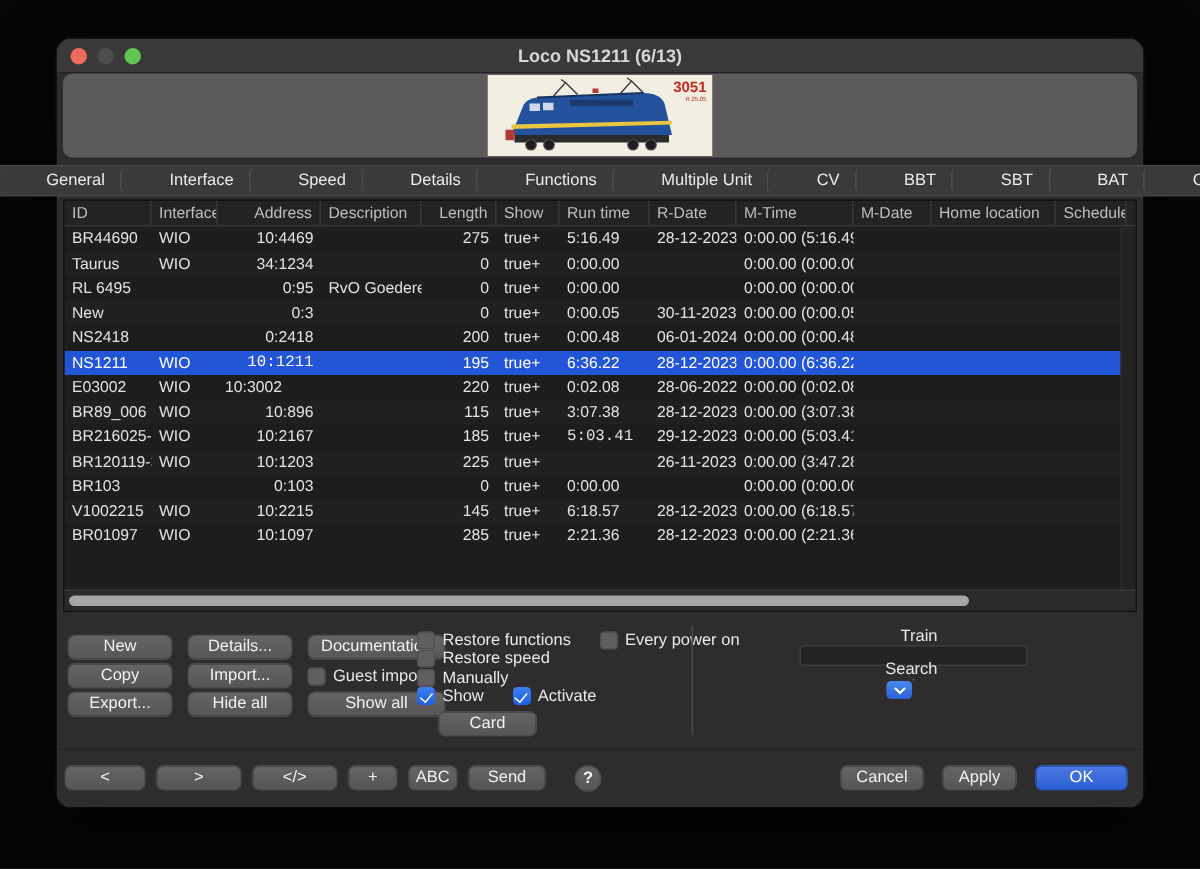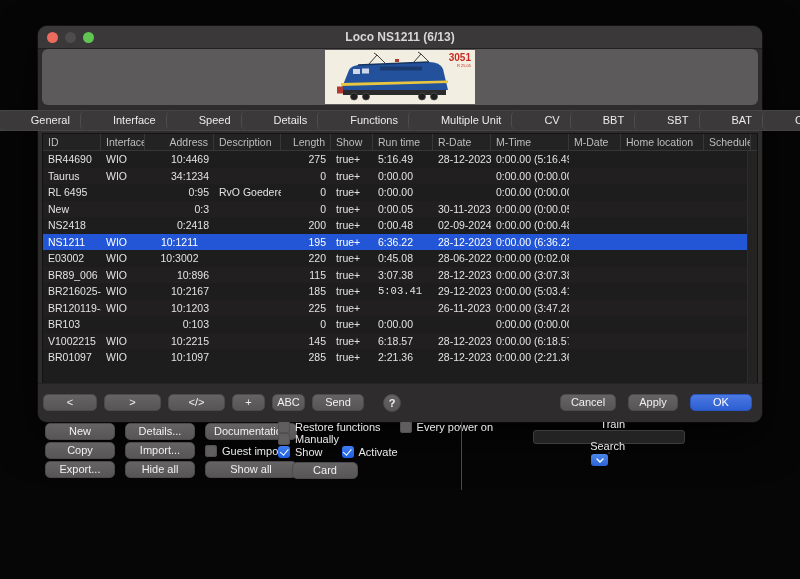--- a/index.html
+++ b/index.html
@@ -3,21 +3,21 @@
 <meta charset="utf-8">
 <style>
   html,body{margin:0;padding:0;}
   body{
     width:800px;height:579px;position:relative;overflow:hidden;
     background:#060606;
     font-family:"Liberation Sans",sans-serif;
     -webkit-font-smoothing:antialiased;
   }
   .window{
-    position:absolute;left:38px;top:26px;width:724px;height:396px;
+    position:absolute;left:38px;top:26px;width:724px;height:512px;
     background:#2e2c2c;border-radius:9px;
     box-shadow:0 16px 42px rgba(0,0,0,.75),0 0 0 1px #161616;
   }
   
   .titlebar{
     position:absolute;left:0;top:0;right:0;height:22px;
     background:#3a3838;border-bottom:1px solid #232121;
     border-radius:9px 9px 0 0;
   }
   .lights{position:absolute;left:9px;top:6px;display:flex;gap:7px;}
@@ -255,48 +255,48 @@
           <span class="td" style="width: 47px; text-align: left;"></span>
         </div>
         <div class="tr">
           <span class="td" style="width: 58px; text-align: left;">NS2418</span>
           <span class="td" style="width: 44px; text-align: left;"></span>
           <span class="td" style="width: 69px; text-align: right;">0:2418</span>
           <span class="td" style="width: 67px; text-align: left;"></span>
           <span class="td" style="width: 50px; text-align: right;">200</span>
           <span class="td" style="width: 42px; text-align: left;">true+</span>
           <span class="td" style="width: 60px; text-align: left;">0:00.48</span>
-          <span class="td" style="width: 58px; text-align: left;">02-09-2024</span>
+          <span class="td" style="width: 58px; text-align: left;">06-01-2024</span>
           <span class="td" style="width: 78px; text-align: left;">0:00.00 (0:00.48)</span>
           <span class="td" style="width: 52px; text-align: left;"></span>
           <span class="td" style="width: 83px; text-align: left;"></span>
           <span class="td" style="width: 47px; text-align: left;"></span>
         </div>
         <div class="tr sel">
           <span class="td" style="width: 58px; text-align: left;">NS1211</span>
           <span class="td" style="width: 44px; text-align: left;">WIO</span>
-          <span class="td" style="width: 69px; text-align: center;">10:1211</span>
+          <span class="td" style="width: 69px; text-align: right; font-family: Liberation Mono, monospace;">10:1211</span>
           <span class="td" style="width: 67px; text-align: left;"></span>
           <span class="td" style="width: 50px; text-align: right;">195</span>
           <span class="td" style="width: 42px; text-align: left;">true+</span>
           <span class="td" style="width: 60px; text-align: left;">6:36.22</span>
           <span class="td" style="width: 58px; text-align: left;">28-12-2023</span>
           <span class="td" style="width: 78px; text-align: left;">0:00.00 (6:36.22)</span>
           <span class="td" style="width: 52px; text-align: left;"></span>
           <span class="td" style="width: 83px; text-align: left;"></span>
           <span class="td" style="width: 47px; text-align: left;"></span>
         </div>
         <div class="tr">
           <span class="td" style="width: 58px; text-align: left;">E03002</span>
           <span class="td" style="width: 44px; text-align: left;">WIO</span>
-          <span class="td" style="width: 69px; text-align: center;">10:3002</span>
+          <span class="td" style="width: 69px; text-align: left;">10:3002</span>
           <span class="td" style="width: 67px; text-align: left;"></span>
           <span class="td" style="width: 50px; text-align: right;">220</span>
           <span class="td" style="width: 42px; text-align: left;">true+</span>
-          <span class="td" style="width: 60px; text-align: left;">0:45.08</span>
+          <span class="td" style="width: 60px; text-align: left;">0:02.08</span>
           <span class="td" style="width: 58px; text-align: left;">28-06-2022</span>
           <span class="td" style="width: 78px; text-align: left;">0:00.00 (0:02.08)</span>
           <span class="td" style="width: 52px; text-align: left;"></span>
           <span class="td" style="width: 83px; text-align: left;"></span>
           <span class="td" style="width: 47px; text-align: left;"></span>
         </div>
         <div class="tr alt">
           <span class="td" style="width: 58px; text-align: left;">BR89_006</span>
           <span class="td" style="width: 44px; text-align: left;">WIO</span>
           <span class="td" style="width: 69px; text-align: right;">10:896</span>
@@ -404,20 +404,26 @@
 
   <div class="opts">
     <div class="opt-row">
       <span class="grp">
         <span class="cb"></span>
         <span>Restore functions</span>
       </span>
       <span class="grp">
         <span class="cb"></span>
         <span>Every power on</span>
+      </span>
+    </div>
+    <div class="opt-row">
+      <span class="grp">
+        <span class="cb"></span>
+        <span>Restore speed</span>
       </span>
     </div>
     <div class="opt-row">
       <span class="grp">
         <span class="cb"></span>
         <span>Manually</span>
       </span>
     </div>
     <div class="opt-row">
       <span class="grp">

